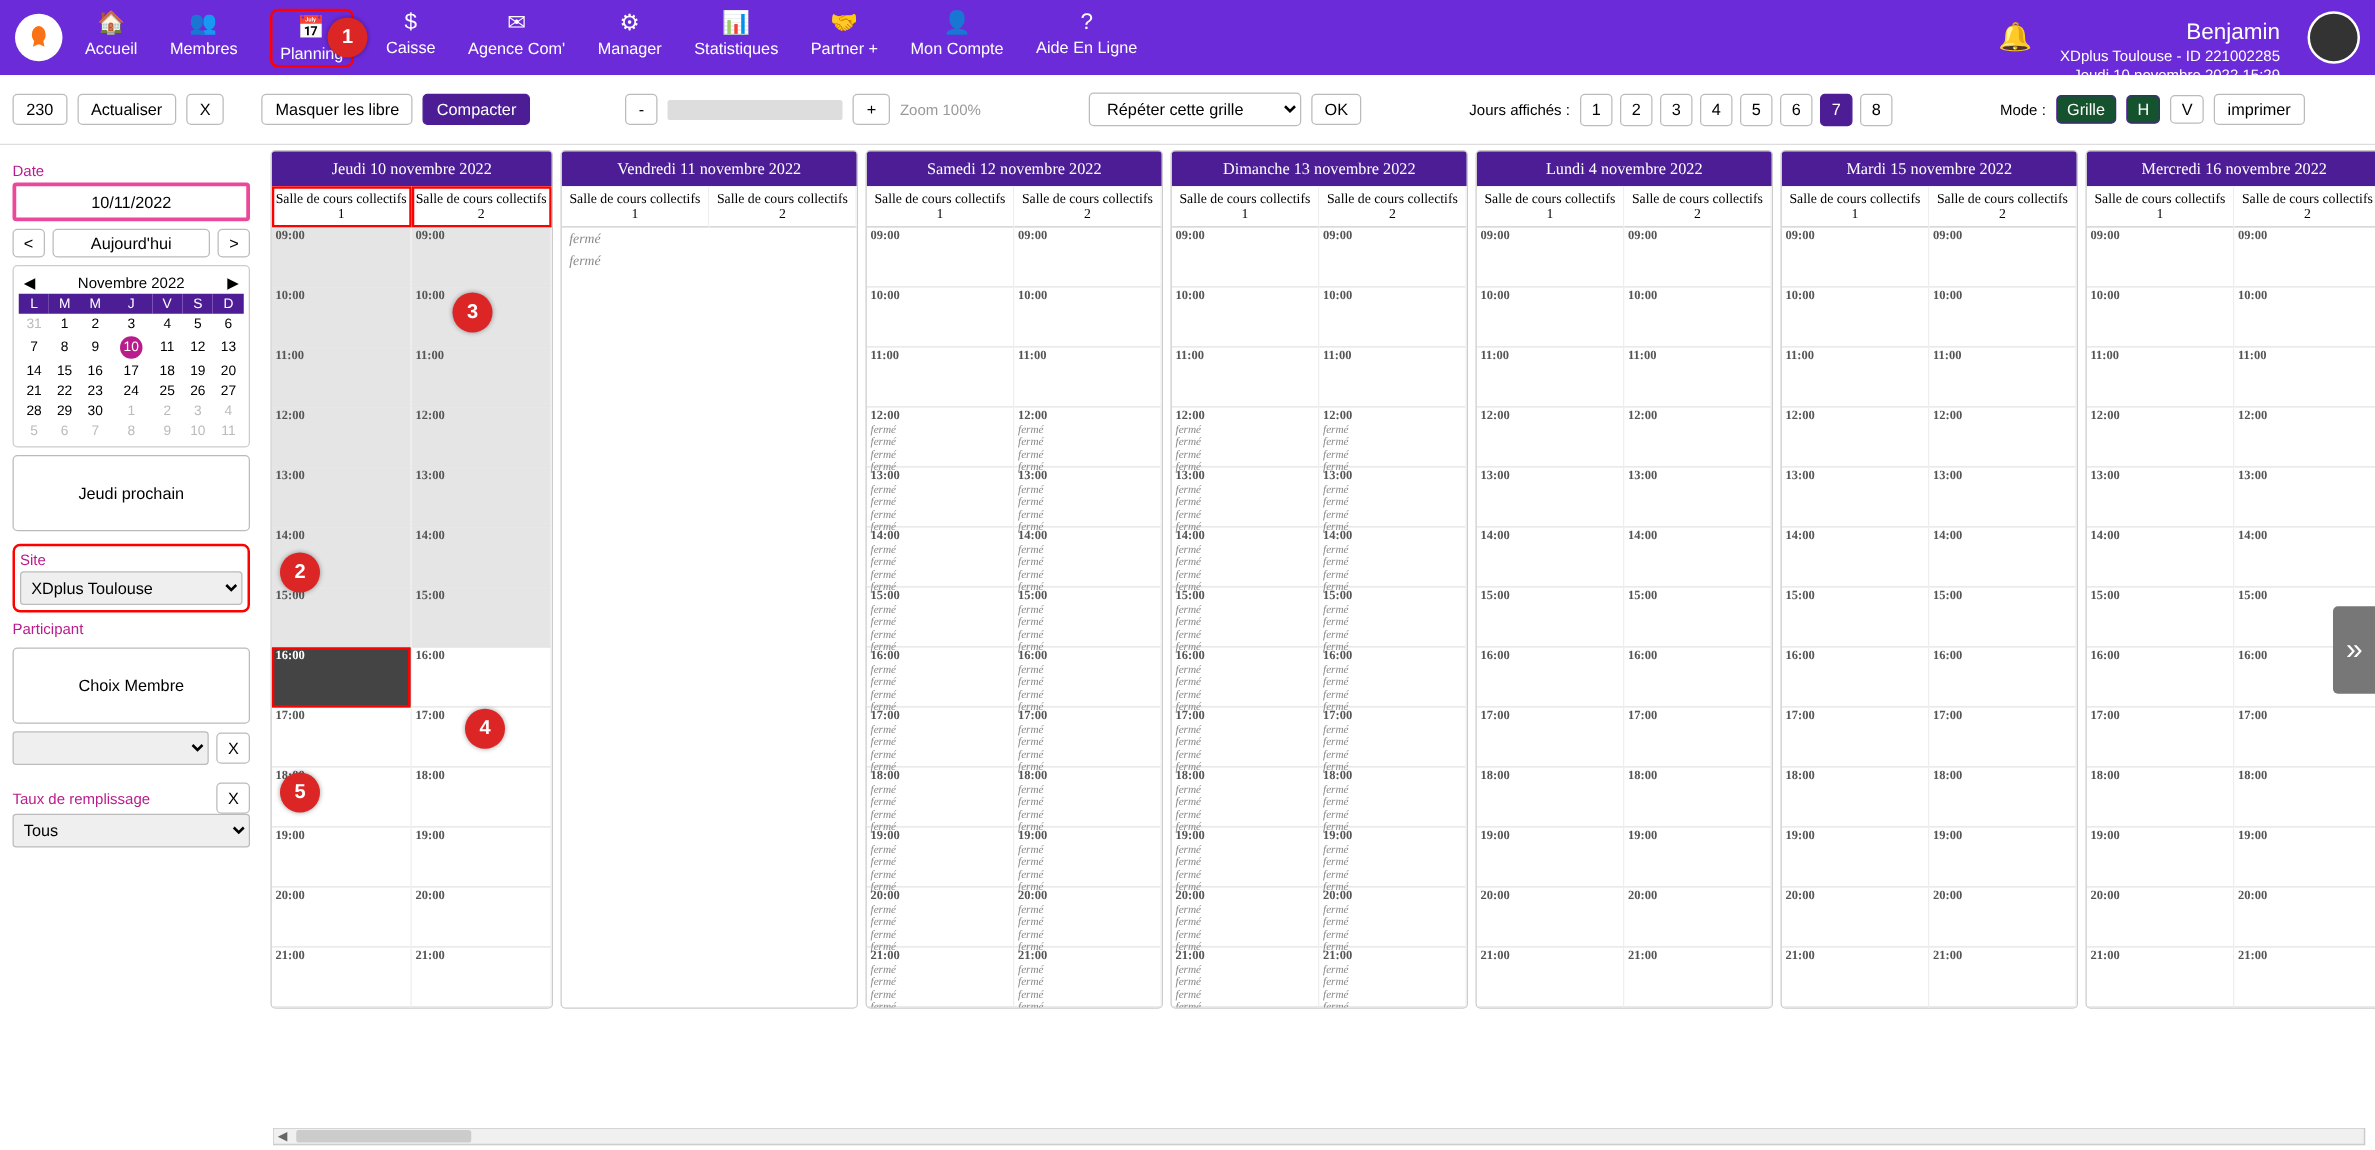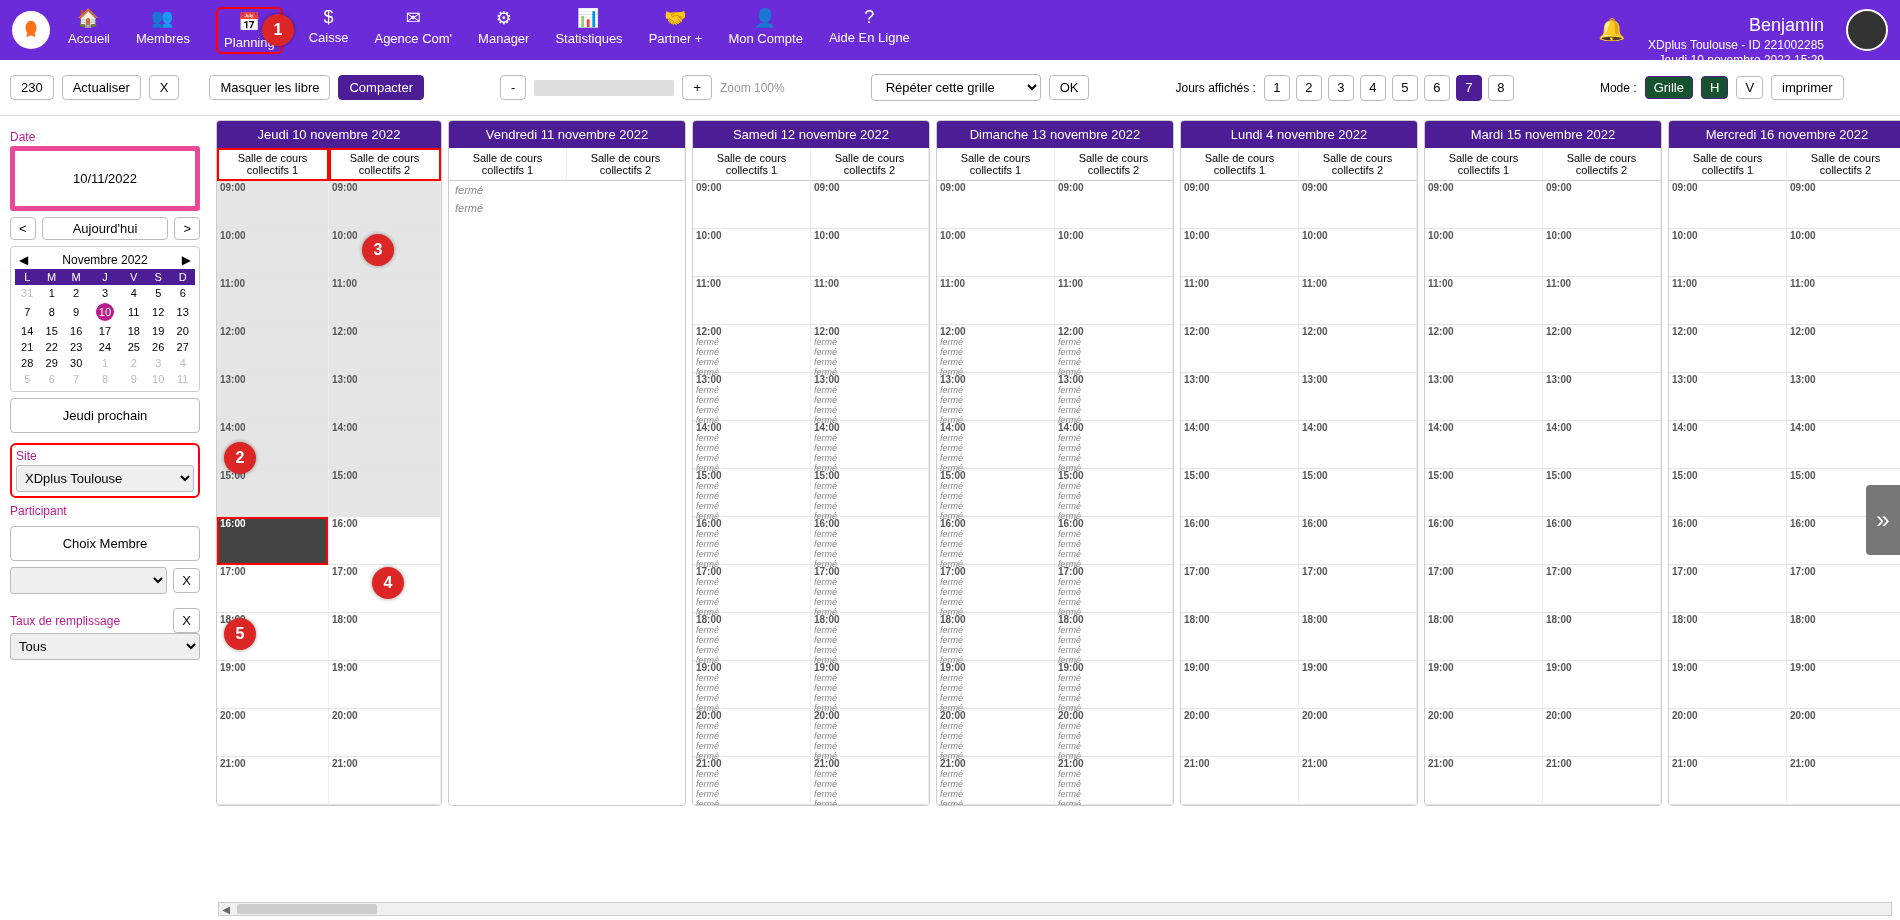--- a/index.html
+++ b/index.html
@@ -28,42 +28,42 @@
 .select { border: 1px solid #bbb; border-radius: 4px; padding: 4px 28px 4px 10px; font-size: 13px; background: #fff; }
 .daybtn { border: 1px solid #bbb; background: #fff; width: 26px; height: 26px; border-radius: 4px; display: flex; align-items: center; justify-content: center; cursor: pointer; }
 .daybtn.active { background: #4c1d95; color: #fff; border-color: #4c1d95; }
 .modebtn { border: 1px solid #bbb; background: #fff; padding: 3px 8px; border-radius: 4px; cursor: pointer; }
 .modebtn.active { background: #14532d; color: #fff; border-color: #4c1d95; }
 
 
 .main { display: flex; height: calc(100% - 100px); }
 .sidebar { width: 210px; padding: 8px 10px; overflow-y: auto; }
 .sidebar .lbl { color: #b91c8c; font-size: 12px; margin: 6px 0 2px; }
-.sidebar input[type=text] { width: 100%; padding: 20px 6px; border: 5px solid #ec4899; border-radius: 3px; text-align: center; font-size: 13px; }
+.sidebar input[type=text] { width: 100%; padding: 5px 6px; border: 3px solid #ec4899; border-radius: 3px; text-align: center; font-size: 13px; }
 .sidebar .navrow { display: flex; gap: 6px; margin: 6px 0; }
 .sidebar .navrow .btn { flex: 0 0 auto; padding: 3px 8px; }
 .sidebar .navrow .btn.mid { flex: 1; }
 .minical { border: 1px solid #ccc; border-radius: 4px; padding: 4px; font-size: 12px; }
 .minical .mc-head { display: flex; justify-content: space-between; align-items: center; padding: 2px 4px; }
 .minical table { width: 100%; border-collapse: collapse; font-size: 11px; }
 .minical th { background: #4c1d95; color: #fff; padding: 2px; font-weight: normal; }
 .minical td { text-align: center; padding: 2px; cursor: pointer; }
 .minical td.dim { color: #bbb; }
 .minical td.sel span { background: #b91c8c; color: #fff; border-radius: 50%; display: inline-block; width: 18px; height: 18px; line-height: 18px; }
-.sidebar .fullbtn { width: 100%; border: 1px solid #bbb; background: #fff; border-radius: 4px; padding: 9px; margin: 6px 0; cursor: pointer; font-size: 13px; }
+.sidebar .fullbtn { width: 100%; border: 1px solid #bbb; background: #fff; border-radius: 4px; padding: 22px; margin: 6px 0; cursor: pointer; font-size: 13px; }
 .sidebar select { width: 100%; padding: 4px; border: 1px solid #bbb; border-radius: 3px; font-size: 13px; }
 .box-outline { border: 2px solid #f00; border-radius: 6px; padding: 4px; margin: 4px 0; }
 .actlist .fullbtn { margin: 2px 0; }
 .row-combo { display: flex; gap: 6px; align-items: center; }
 .row-combo select { flex:1; }
 .row-combo .btn { padding: 4px 8px; }
 
 
 .calwrap { flex: 1; overflow: auto; position: relative; padding: 4px 0 0 6px; }
-.calgrid { display: flex; gap: 6px; }
+.calgrid { display: flex; gap: 6px; font-family: Liberation Serif, serif; }
 .daycol { border: 1px solid #ccc; border-radius: 4px; overflow: hidden; flex: 0 0 238px; display: flex; flex-direction: column; }
 .daycol.today { flex: 0 0 226px; }
 .dayhead { background: #4c1d95; color: #fff; text-align: center; padding: 6px 4px; font-size: 13px; }
 .rooms { display: flex; }
 .room { flex: 1; text-align: center; font-size: 11px; padding: 4px 2px; border-bottom: 1px solid #ccc; border-right: 1px solid #eee; background: #fff; }
 .room.hl { outline: 2px solid #f00; outline-offset: -2px; }
 .slots { display: flex; flex: 1; }
 .slotcol { flex: 1; border-right: 1px solid #eee; }
 .slot { border-bottom: 1px solid #e3e3e3; font-size: 10px; color: #555; padding: 1px 3px; height: 48px; position: relative; }
 .slot .tlab { font-weight: bold; font-size: 10px; }

